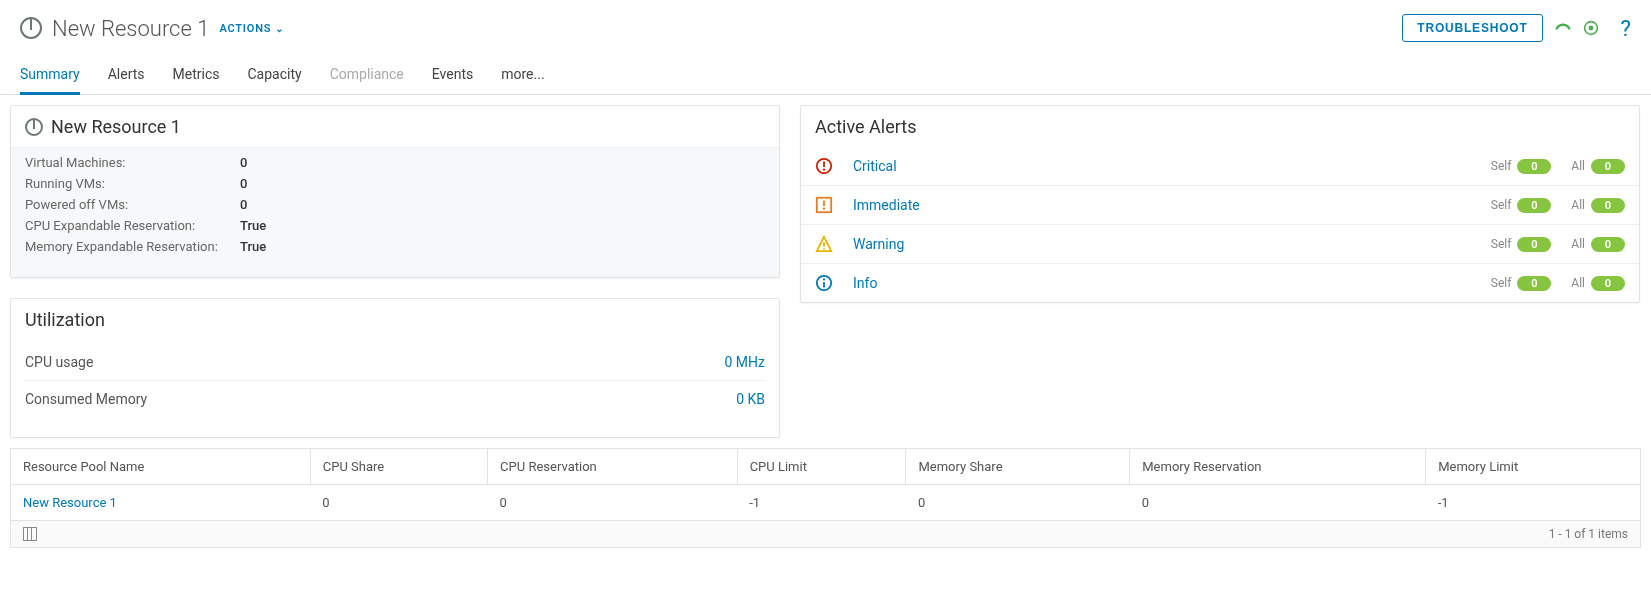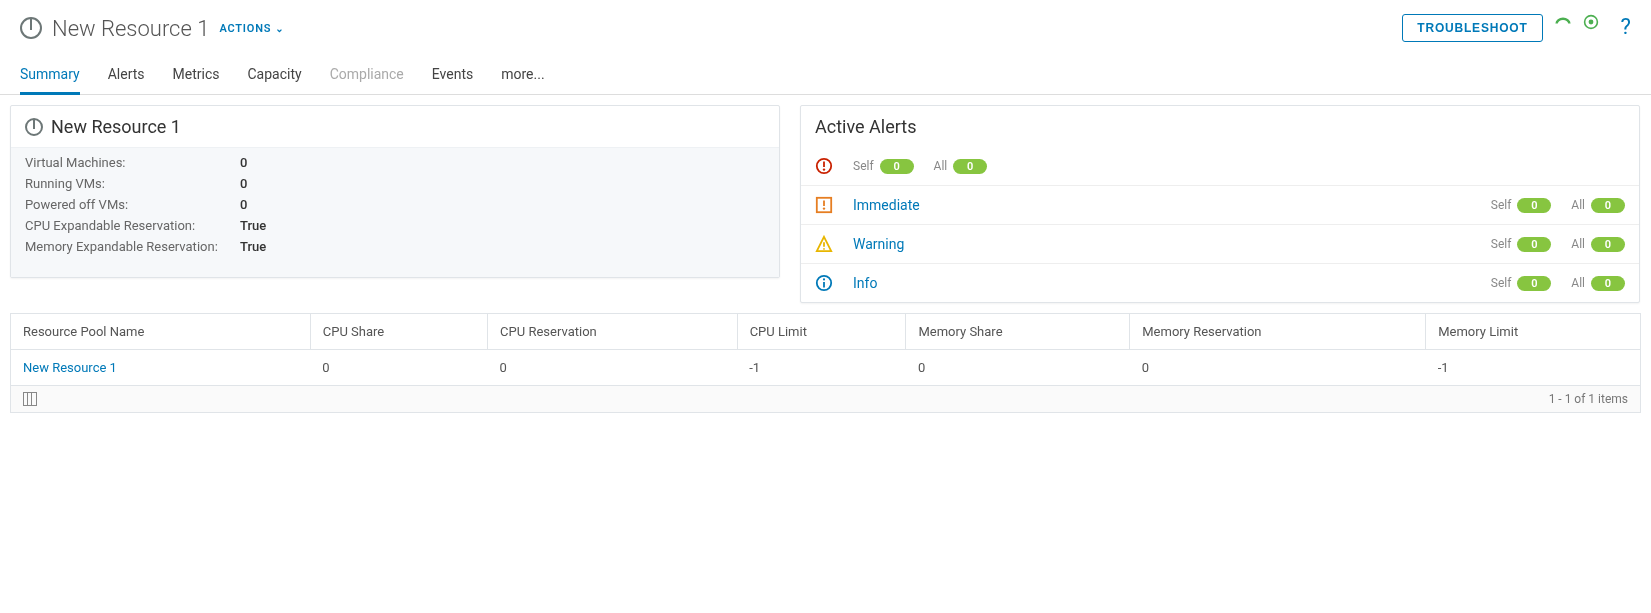--- a/index.html
+++ b/index.html
@@ -27,21 +27,21 @@
     content: '';
     position: absolute;
     width: 2px; height: 11px;
     background: #6d7777;
     left: 50%; top: 0;
     transform: translateX(-50%);
   }
   .page-title { font-size: 22px; font-weight: 300; color: #555; }
   .actions-link { color: #0079b8; font-size: 11px; letter-spacing: .8px; font-weight: 600; cursor: pointer; display: inline-flex; align-items: center; gap: 4px; }
   .chev-down { font-size: 10px; }
-  .header-right { display: flex; align-items: flex-start; gap: 12px; }
+  .header-right { display: flex; align-items: center; gap: 12px; }
   .troubleshoot-btn {
     border: 1px solid #0079b8;
     color: #0079b8;
     background: #fff;
     padding: 6px 14px;
     font-size: 12px;
     letter-spacing: .8px;
     font-weight: 600;
     border-radius: 3px;
     cursor: pointer;
@@ -194,33 +194,49 @@
             <span class="prop-label">CPU Expandable Reservation:</span>
             <span class="prop-value">True</span>
           </div>
         <div class="prop-row">
             <span class="prop-label">Memory Expandable Reservation:</span>
             <span class="prop-value">True</span>
           </div>
       </div>
     </div>
 
+    <div class="card">
+      <div class="card-header">Utilization</div>
+      <div class="card-body">
+        <div class="util-table">
+          <div class="util-row">
+            <span class="util-label">CPU usage</span>
+            <span class="util-value">0 MHz</span>
+          </div>
+          <div class="util-row">
+            <span class="util-label">Consumed Memory</span>
+            <span class="util-value">0 KB</span>
+          </div>
+        </div>
+      </div>
+    </div>
   </div>
 
   <div class="card wide">
     <div class="card-header">Active Alerts</div>
     <div class="alerts-body">
       <div class="alert-row">
         <span class="alert-icon">
             <svg viewBox="0 0 20 20" width="18" height="18">
               <circle cx="10" cy="10" r="8" fill="none" stroke="#c92100" stroke-width="2"></circle>
               <line x1="10" y1="5" x2="10" y2="11" stroke="#c92100" stroke-width="2"></line>
               <circle cx="10" cy="14" r="1.3" fill="#c92100"></circle>
             </svg>
           </span>
+        <span class="alert-name">Critical</span>
         <span class="alert-count-group">
             <span>Self</span>
             <span class="pill">0</span>
           </span>
         <span class="alert-count-group">
             <span>All</span>
             <span class="pill">0</span>
           </span>
       </div>
       <div class="alert-row">

